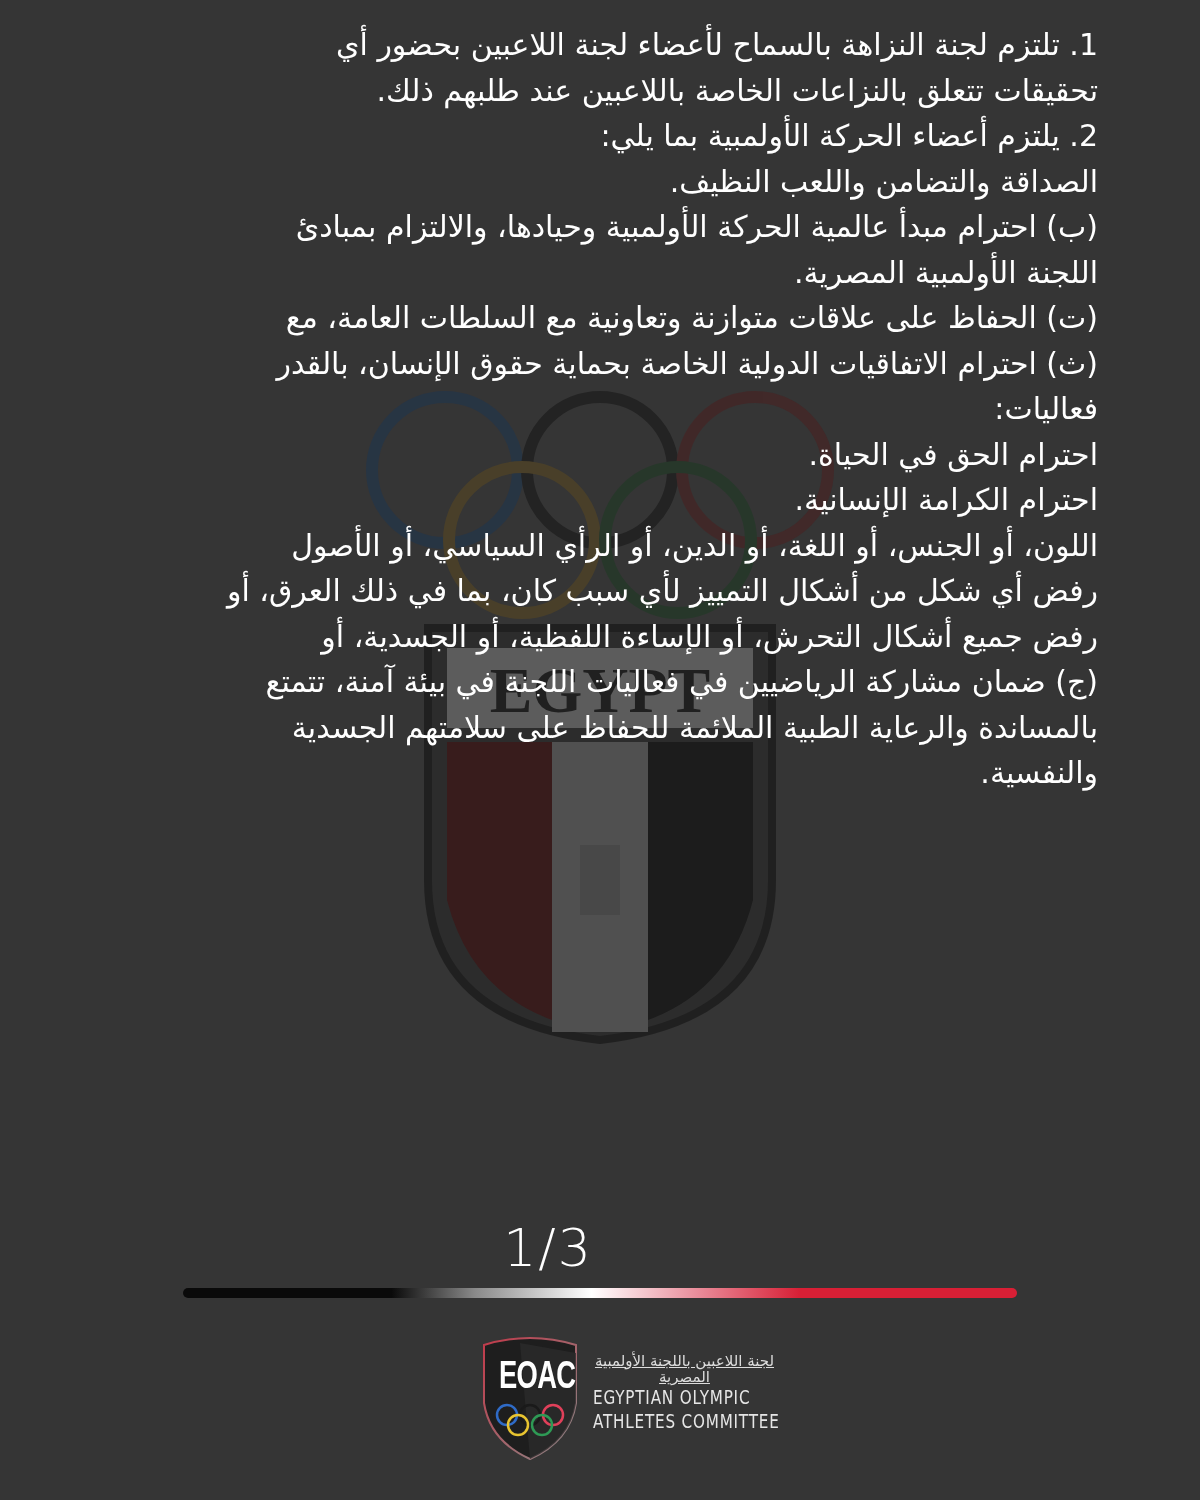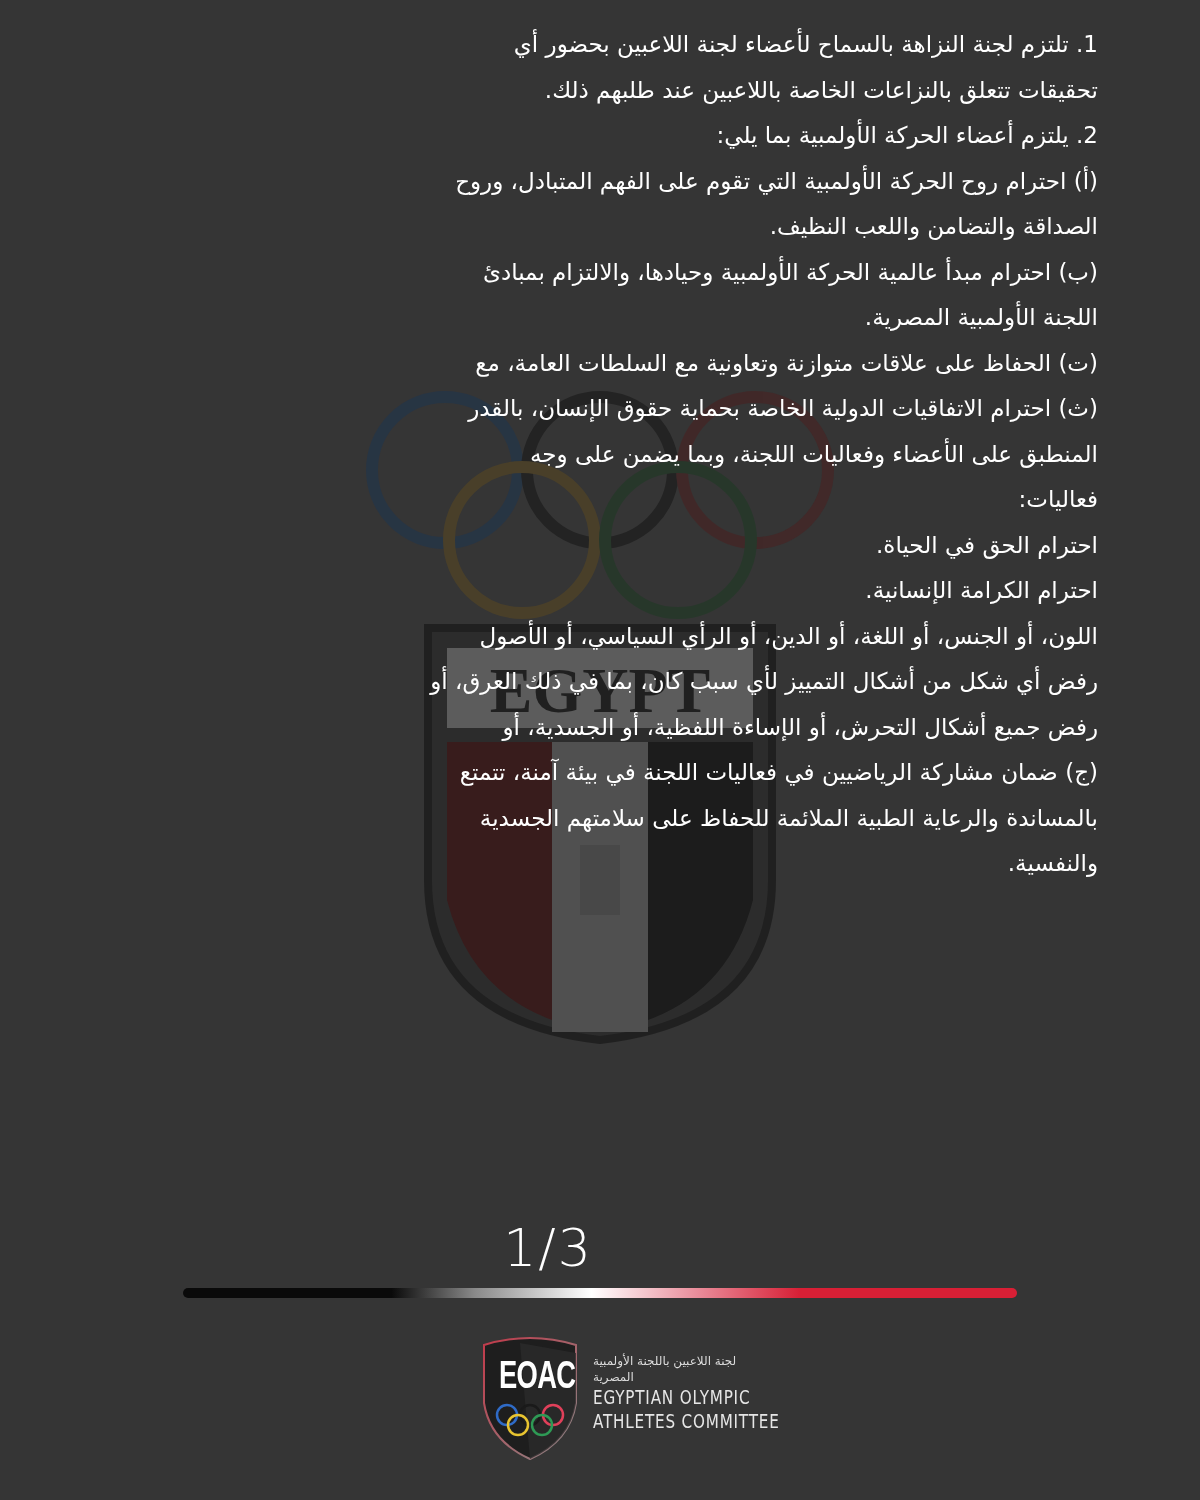--- a/index.html
+++ b/index.html
@@ -27,21 +27,21 @@
       position: absolute;
       top: 22px;
       right: 102px;
       width: 1000px;
       direction: rtl;
       text-align: right;
       color: #ffffff;
       z-index: 2;
     }
     .line {
-      font-size: 23px;
+      font-size: 30px;
       line-height: 45.5px;
       white-space: nowrap;
       letter-spacing: -0.6px;
       margin: 0;
     }
     
     .pager {
       position: absolute;
       top: 1218px;
       left: 0;
@@ -95,26 +95,27 @@
       transform-origin: center;
       line-height: 40px;
     }
     .logo-text {
       position: absolute;
       left: 113px;
       top: 20px;
       color: #e6e6e6;
     }
     .logo-ar {
-      font-size: 12px;
+      font-size: 15px;
       line-height: 16px;
       direction: rtl;
-      text-align: left;
+      text-align: center;
       width: 183px;
       color: #dcdcdc;
+      text-decoration: underline;
     }
     .logo-en {
       font-family: "DejaVu Sans", sans-serif;
       font-size: 19px;
       line-height: 24px;
       letter-spacing: 1px;
       transform: scaleX(0.8);
       transform-origin: left center;
       white-space: nowrap;
     }
@@ -138,27 +139,25 @@
     <rect x="552" y="742" width="96" height="290" fill="#5a5a5a"></rect>
     <path d="M648 742 L753 742 L753 900 Q730 990 648 1020 Z" fill="#141414"></path>
     <rect x="580" y="845" width="40" height="70" fill="#4a4a4a" opacity="0.7"></rect>
   </g>
 </svg>
 
 <main class="content">
   <p class="line">1. تلتزم لجنة النزاهة بالسماح لأعضاء لجنة اللاعبين بحضور أي</p>
   <p class="line">تحقيقات تتعلق بالنزاعات الخاصة باللاعبين عند طلبهم ذلك.</p>
   <p class="line">2. يلتزم أعضاء الحركة الأولمبية بما يلي:</p>
-  <p class="line">(أ) احترام روح الحركة الأولمبية التي تقوم على الفهم المتبادل، وروح</p>
   <p class="line">الصداقة والتضامن واللعب النظيف.</p>
   <p class="line">(ب) احترام مبدأ عالمية الحركة الأولمبية وحيادها، والالتزام بمبادئ</p>
   <p class="line">اللجنة الأولمبية المصرية.</p>
   <p class="line">(ت) الحفاظ على علاقات متوازنة وتعاونية مع السلطات العامة، مع</p>
   <p class="line">(ث) احترام الاتفاقيات الدولية الخاصة بحماية حقوق الإنسان، بالقدر</p>
-  <p class="line">المنطبق على الأعضاء وفعاليات اللجنة، وبما يضمن على وجه</p>
   <p class="line">فعاليات:</p>
   <p class="line">احترام الحق في الحياة.</p>
   <p class="line">احترام الكرامة الإنسانية.</p>
   <p class="line">اللون، أو الجنس، أو اللغة، أو الدين، أو الرأي السياسي، أو الأصول</p>
   <p class="line">رفض أي شكل من أشكال التمييز لأي سبب كان، بما في ذلك العرق، أو</p>
   <p class="line">رفض جميع أشكال التحرش، أو الإساءة اللفظية، أو الجسدية، أو</p>
   <p class="line">(ج) ضمان مشاركة الرياضيين في فعاليات اللجنة في بيئة آمنة، تتمتع</p>
   <p class="line">بالمساندة والرعاية الطبية الملائمة للحفاظ على سلامتهم الجسدية</p>
   <p class="line">والنفسية.</p>
 </main>

